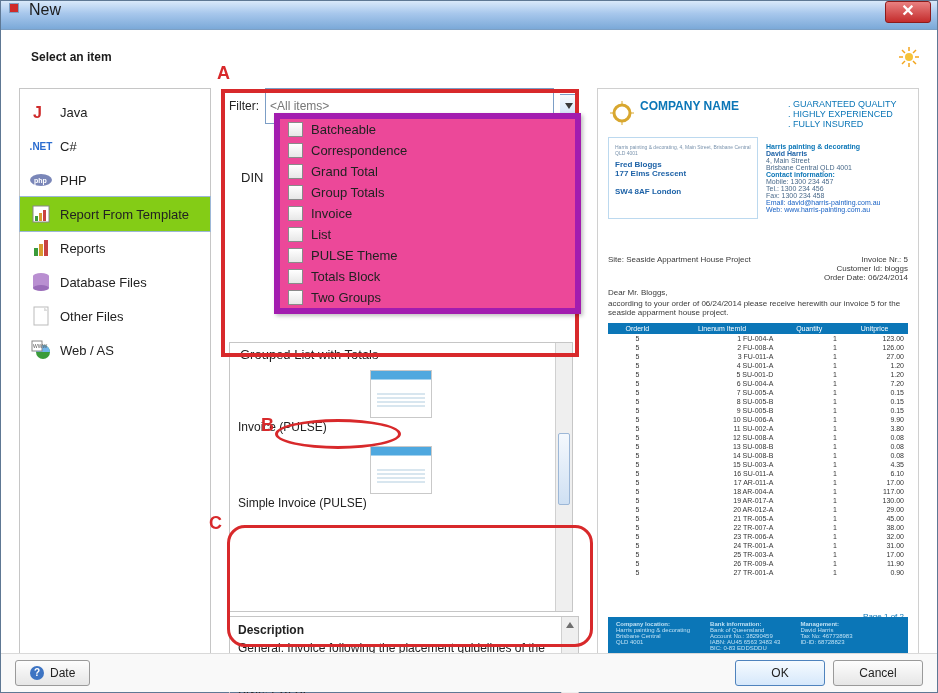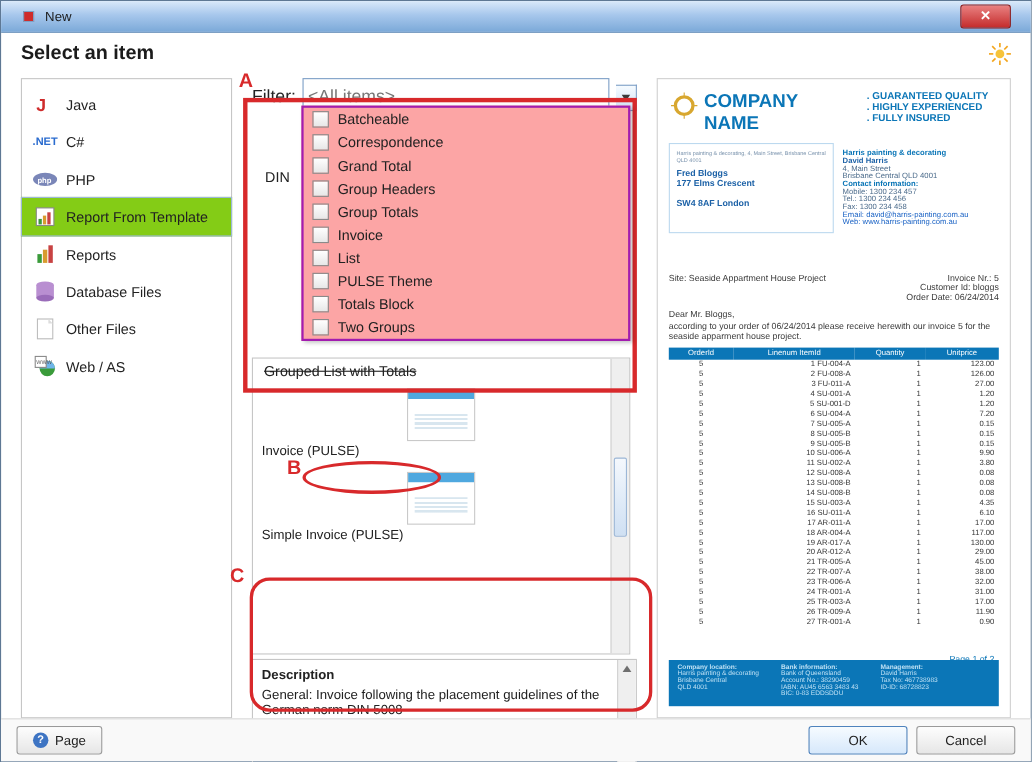--- a/index.html
+++ b/index.html
@@ -1,52 +1,52 @@
 <!DOCTYPE html>
 <html><head>
 <meta charset="utf-8">
 <style>
 html,body{margin:0;padding:0;font-family:"Segoe UI",Tahoma,sans-serif;font-size:12px;color:#222;background:#d7d4d0;width:938px;height:693px;overflow:hidden}
 .window{width:938px;height:693px;background:#fff;border:1px solid #5e7894;box-sizing:border-box;position:relative}
-.titlebar{height:28px;background:linear-gradient(#d9e9fa,#a7c7ec 45%,#7ba9d8);display:flex;align-items:center;padding:0 18px;color:#1b1b1b;font-size:12px;border-bottom:1px solid #7da0c4}
+.titlebar{height:28px;background:linear-gradient(#d9e9fa,#a7c7ec 45%,#7ba9d8);display:flex;padding:0 6px;color:#1b1b1b;font-size:16px;border-bottom:1px solid #7da0c4}
 .titlebar .icon{width:16px;height:14px;margin-right:6px;position:relative}
 .titlebar .icon::before{content:"";position:absolute;left:2px;top:2px;width:10px;height:10px;background:#cf2b2b;box-shadow:0 0 0 1px #7da0c4 inset}
 .titlebar .close{margin-left:auto;width:44px;height:20px;border-radius:3px;background:linear-gradient(#e98181,#c42c2c);color:#fff;text-align:center;line-height:18px;font-weight:bold;border:1px solid #8c1b1b}
 .heading-row{display:flex;align-items:center;padding:8px 18px 4px 18px}
-.heading-row h1{margin:0;font-size:18px;font-weight:bold;color:#1b1b1b}
+.heading-row h1{margin:12px;font-size:12px;font-weight:bold;color:#1b1b1b}
 .sun{margin-left:auto;width:20px;height:20px}
 .body{display:flex;padding:8px 18px;gap:18px}
 .sidebar{width:190px;border:1px solid #c6c6c6;padding:6px 0}
 .side-item{display:flex;align-items:center;gap:8px;padding:6px 10px;cursor:default;font-size:13px}
 .side-item.selected{background:#84cc16;border:1px solid #9cb7d7;margin:-1px}
 .side-item .ic{width:22px;height:22px;display:flex;align-items:center;justify-content:center}
 .mid{width:350px;position:relative}
-.filter-row{display:flex;align-items:center;gap:6px;font-size:16px}
+.filter-row{display:flex;align-items:center;gap:6px;font-size:12px}
 .filter-row .combo{flex:1;height:22px;border:1px solid #7c9ec6;display:flex;align-items:center;padding:6px 4px;background:#fff;color:#777}
 .filter-row .dd{width:18px;height:22px;border:1px solid #7c9ec6;border-left:none;background:linear-gradient(#f6fbff,#cfe3f7);display:flex;align-items:center;justify-content:center}
-.dropdown{position:absolute;left:45px;top:25px;width:295px;background:#fca5a5;border:2px solid #a21caf;box-shadow:2px 2px 4px rgba(0,0,0,.25);z-index:5}
+.dropdown{position:absolute;left:45px;top:25px;width:295px;background:#ec4899;border:6px solid #a21caf;box-shadow:2px 2px 4px rgba(0,0,0,.25);z-index:5}
 .dropdown .item{display:flex;align-items:center;gap:8px;padding:3px 8px;font-size:13px}
 .dropdown .cb{width:13px;height:13px;border:1px solid #8a8a8a;background:linear-gradient(#fff,#e7e7e7)}
 .red-box{position:absolute;border:4px solid #d8292b;pointer-events:none}
 .red-A{left:220px;top:88px;width:350px;height:260px}
 .annot{position:absolute;color:#d8292b;font-weight:bold;font-size:18px;font-family:Arial,sans-serif}
 .tpl-list{position:absolute;left:0;top:254px;width:342px;height:268px;border:1px solid #c6c6c6;overflow:hidden;background:#fff}
 .tpl-list .sc{position:absolute;right:0;top:0;bottom:0;width:16px;background:#efefef;border-left:1px solid #d0d0d0}
 .tpl-list .sc .th{position:absolute;left:2px;right:2px;top:90px;height:70px;background:linear-gradient(#f4f8fd,#cfe0f3);border:1px solid #9cb7d7;border-radius:2px}
 .tpl-entry{padding:2px 8px 8px 8px}
 .tpl-entry .nm{font-size:12px}
 .ellipse{position:absolute;border:3px solid #d8292b;border-radius:50%;pointer-events:none}
 .desc-box{position:absolute;left:0;top:528px;width:350px;height:108px;border:1px solid #c6c6c6;padding:6px 22px 6px 8px;box-sizing:border-box;font-size:12px;overflow:hidden}
 .desc-box .sc{position:absolute;right:0;top:0;bottom:0;width:16px;background:#efefef;border-left:1px solid #d0d0d0}
 .rrect{position:absolute;border:3px solid #d8292b;border-radius:18px;pointer-events:none}
 .preview-pane{flex:1;max-width:320px;margin-left:auto;background:#fff;border:1px solid #d0d0d0;padding:10px;font-size:8px;color:#3a3a3a;position:relative;height:560px;overflow:hidden}
 .preview-head{display:flex;gap:10px;align-items:flex-start}
 .comp-box{flex:1}
-.comp-name{color:#0b76b7;font-weight:bold;font-size:17px}
-.tag-box{width:120px;font-size:9px;color:#0b76b7;font-weight:bold}
+.comp-name{color:#0b76b7;font-weight:bold;font-size:12px}
+.tag-box{width:120px;font-size:9px;color:#0b76b7;font-weight:normal}
 .tag-box div::before{content:". ";color:#0b76b7}
 .addr-row{display:flex;gap:2px;margin-top:8px}
 .addr-box{flex:1;border:1px solid #bcd9ef;padding:6px;font-size:8px;color:#4a6a8a}
 .addr-box b{color:#1d62a7}
 .thumb{width:60px;height:46px;margin:2px auto;background:linear-gradient(#4fa8df 18%,#fff 19%);border:1px solid #c9c9c9;position:relative}
 .thumb::after{content:"";position:absolute;left:6px;right:6px;top:22px;height:14px;background:repeating-linear-gradient(#d8e6ef,#d8e6ef 2px,#fff 2px,#fff 4px)}
 .tbl{width:100%;border-collapse:collapse;margin-top:6px;font-size:7px}
 .tbl th{background:#0b76b7;color:#fff;font-weight:normal;padding:2px;text-align:center}
 .tbl td{padding:1px 4px;text-align:right;color:#333}
 .tbl td:first-child{text-align:center}
@@ -185,24 +185,20 @@
           <div class="item">
             <span class="cb"></span>
             <span>Correspondence</span>
           </div>
           <div class="item">
             <span class="cb"></span>
             <span>Grand Total</span>
           </div>
           <div class="item">
             <span class="cb"></span>
-            <span>Group Headers</span>
-          </div>
-          <div class="item">
-            <span class="cb"></span>
             <span>Group Totals</span>
           </div>
           <div class="item">
             <span class="cb"></span>
             <span>Invoice</span>
           </div>
           <div class="item">
             <span class="cb"></span>
             <span>List</span>
           </div>
@@ -504,21 +500,21 @@
   <div class="annot" style="left:216px;top:62px">A</div>
   <div class="red-box red-A"></div>
   <div class="annot" style="left:260px;top:414px">B</div>
   <div class="ellipse" style="left:274px;top:418px;width:120px;height:24px"></div>
   <div class="annot" style="left:208px;top:512px">C</div>
   <div class="rrect" style="left:226px;top:524px;width:360px;height:116px"></div>
 
   <div class="btnbar">
     <div class="wbtn">
       <span class="qmark">?</span>
-      <span>Page</span>
+      <span>Date</span>
     </div>
     <div style="flex:1"></div>
     <div class="wbtn primary" style="min-width:60px;justify-content:center;margin-right:8px">
       <span>OK</span>
     </div>
     <div class="wbtn" style="min-width:60px;justify-content:center">
       <span>Cancel</span>
     </div>
   </div>
 </div>

